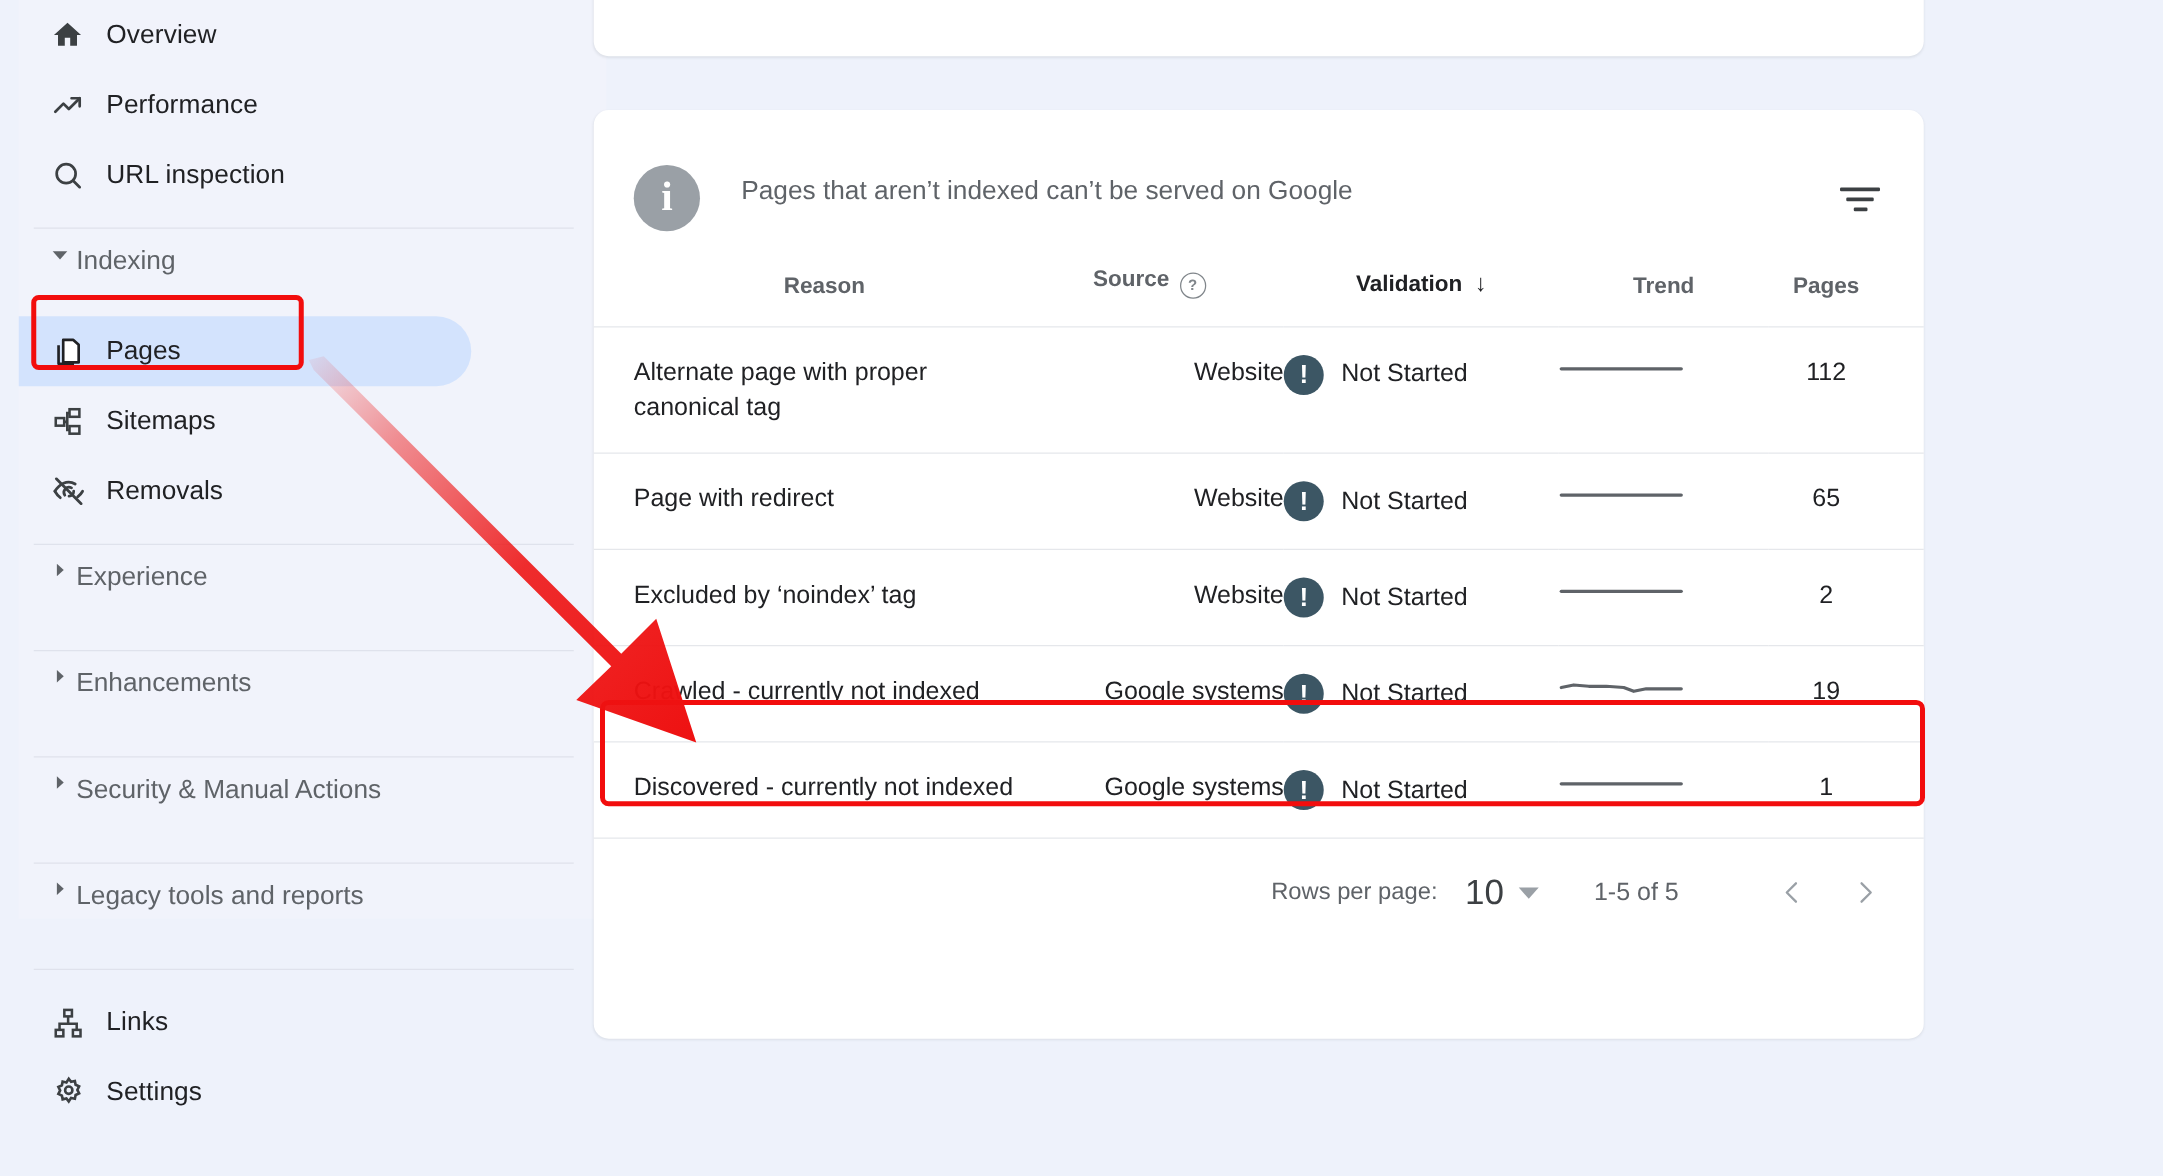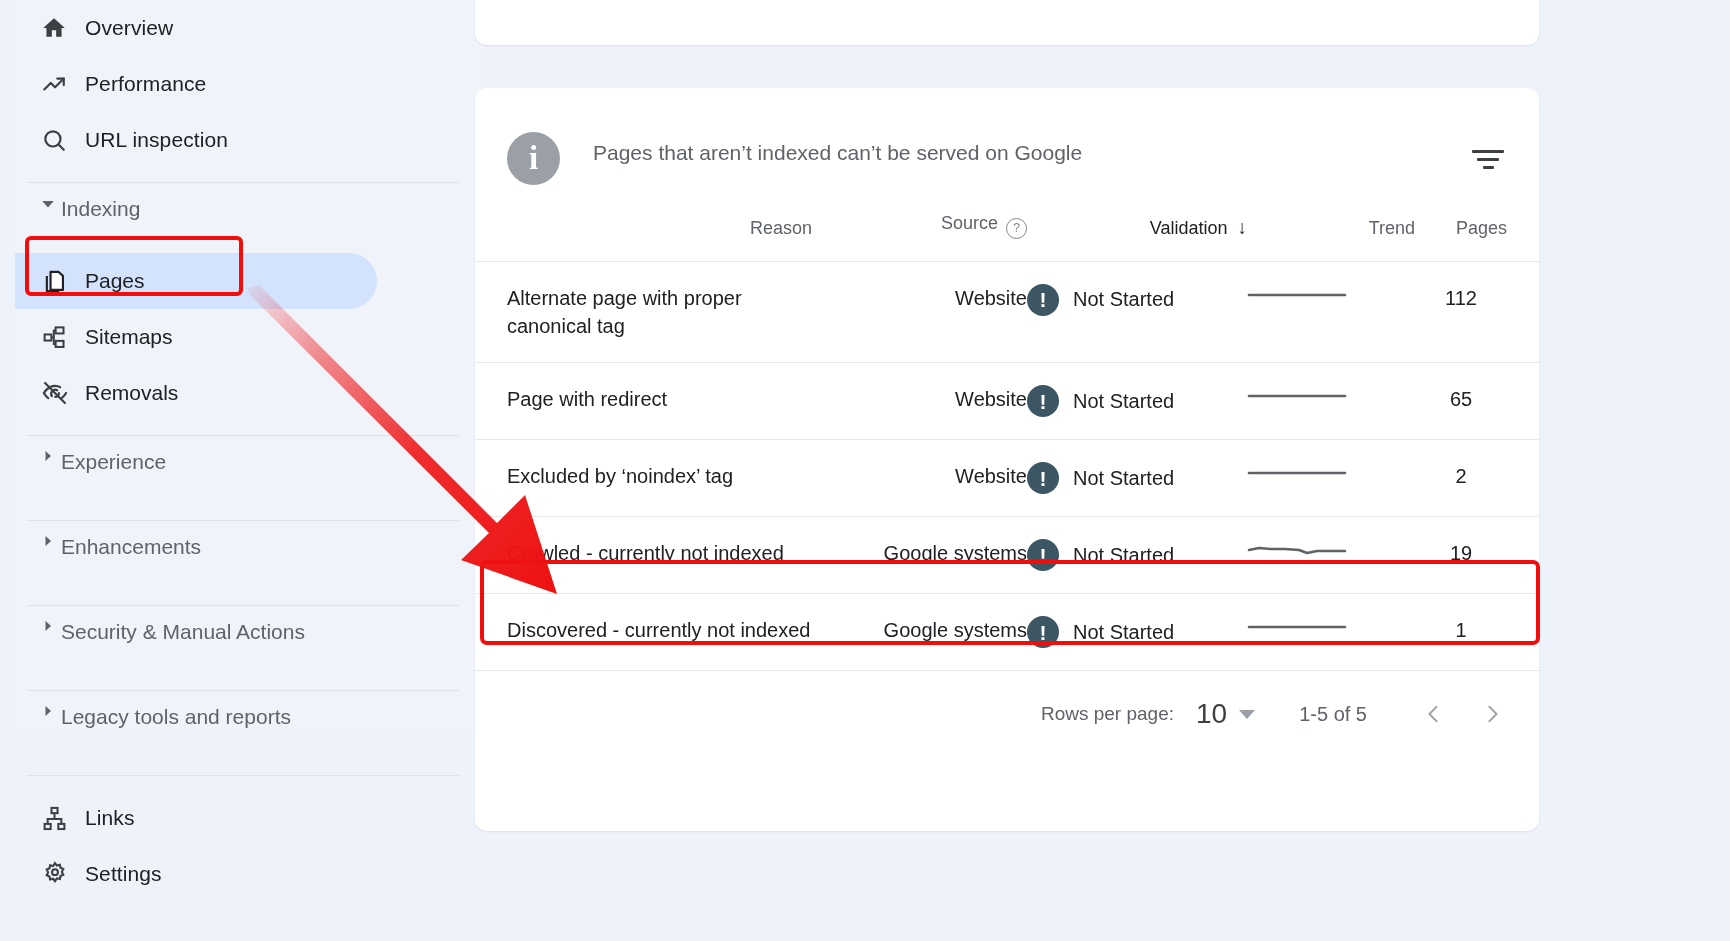--- a/index.html
+++ b/index.html
@@ -74,21 +74,21 @@
     display:flex;flex-direction:column;align-items:center;justify-content:center;
     cursor:pointer;gap:5px;
   }
   #filter-btn i{display:block;background:#3c4043;border-radius:1px;}
   #filter-btn i:nth-child(1){width:32px;height:3px;}
   #filter-btn i:nth-child(2){width:22px;height:3px;}
   #filter-btn i:nth-child(3){width:11px;height:3px;}
 
   table.tbl{width:100%;border-collapse:collapse;table-layout:fixed;margin-top:28px;}
   table.tbl th{
-    font-size:18px;font-weight:normal;color:#5f6368;text-align:right;
+    font-size:18px;font-weight:bold;color:#5f6368;text-align:center;
     padding:0 0 22px 0;vertical-align:bottom;margin-top:24px;
   }
   table.tbl th.sorted{color:#202124;}
   table.tbl td{
     font-size:20px;color:#202124;padding:22px 0;vertical-align:top;
     border-top:1px solid #e5e7eb;line-height:1.42;
   }
   .col-reason{width:305px;padding-left:32px !important;}
   .col-source{width:215px;text-align:right;}
   .col-valid{width:220px;}
@@ -122,21 +122,21 @@
     display:flex;align-items:center;justify-content:flex-end;
     padding:0 24px 0 0;height:86px;border-top:1px solid #e5e7eb;
     font-size:19px;color:#5f6368;
   }
   .rpp-label{margin-right:22px;}
   .rpp-val{font-size:28px;color:#3c4043;margin-right:12px;}
   .caret-dn{
     width:0;height:0;border-left:8px solid transparent;border-right:8px solid transparent;
     border-top:9px solid #9aa0a6;margin-right:44px;cursor:pointer;
   }
-  .range{margin-right:32px;font-size:20px;color:#5f6368;}
+  .range{margin-right:56px;font-size:20px;color:#5f6368;}
   .pg-btn{
     width:46px;height:46px;display:flex;align-items:center;justify-content:center;
     cursor:pointer;color:#9aa0a6;margin-left:12px;
   }
   
   #arrow-svg{position:absolute;left:0;top:0;width:1730px;height:941px;pointer-events:none;z-index:20;}
 </style>
 </head>
 <body>
 

